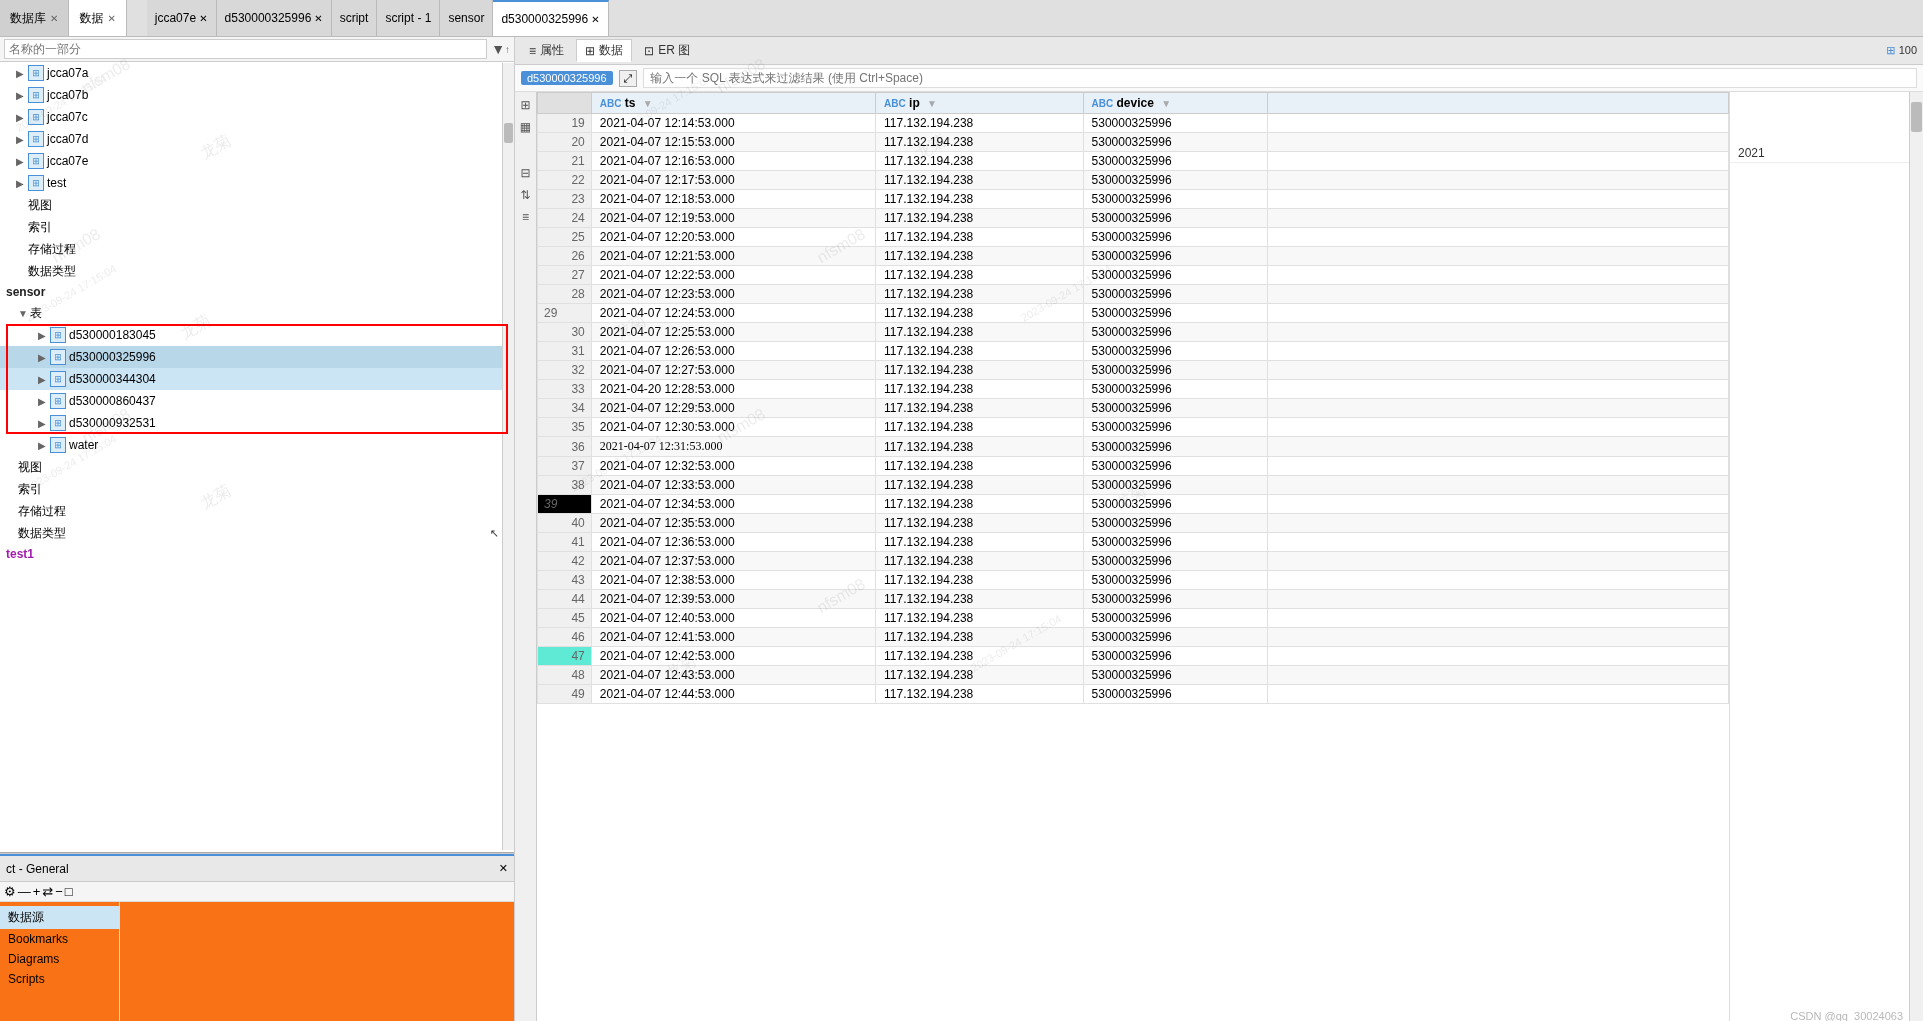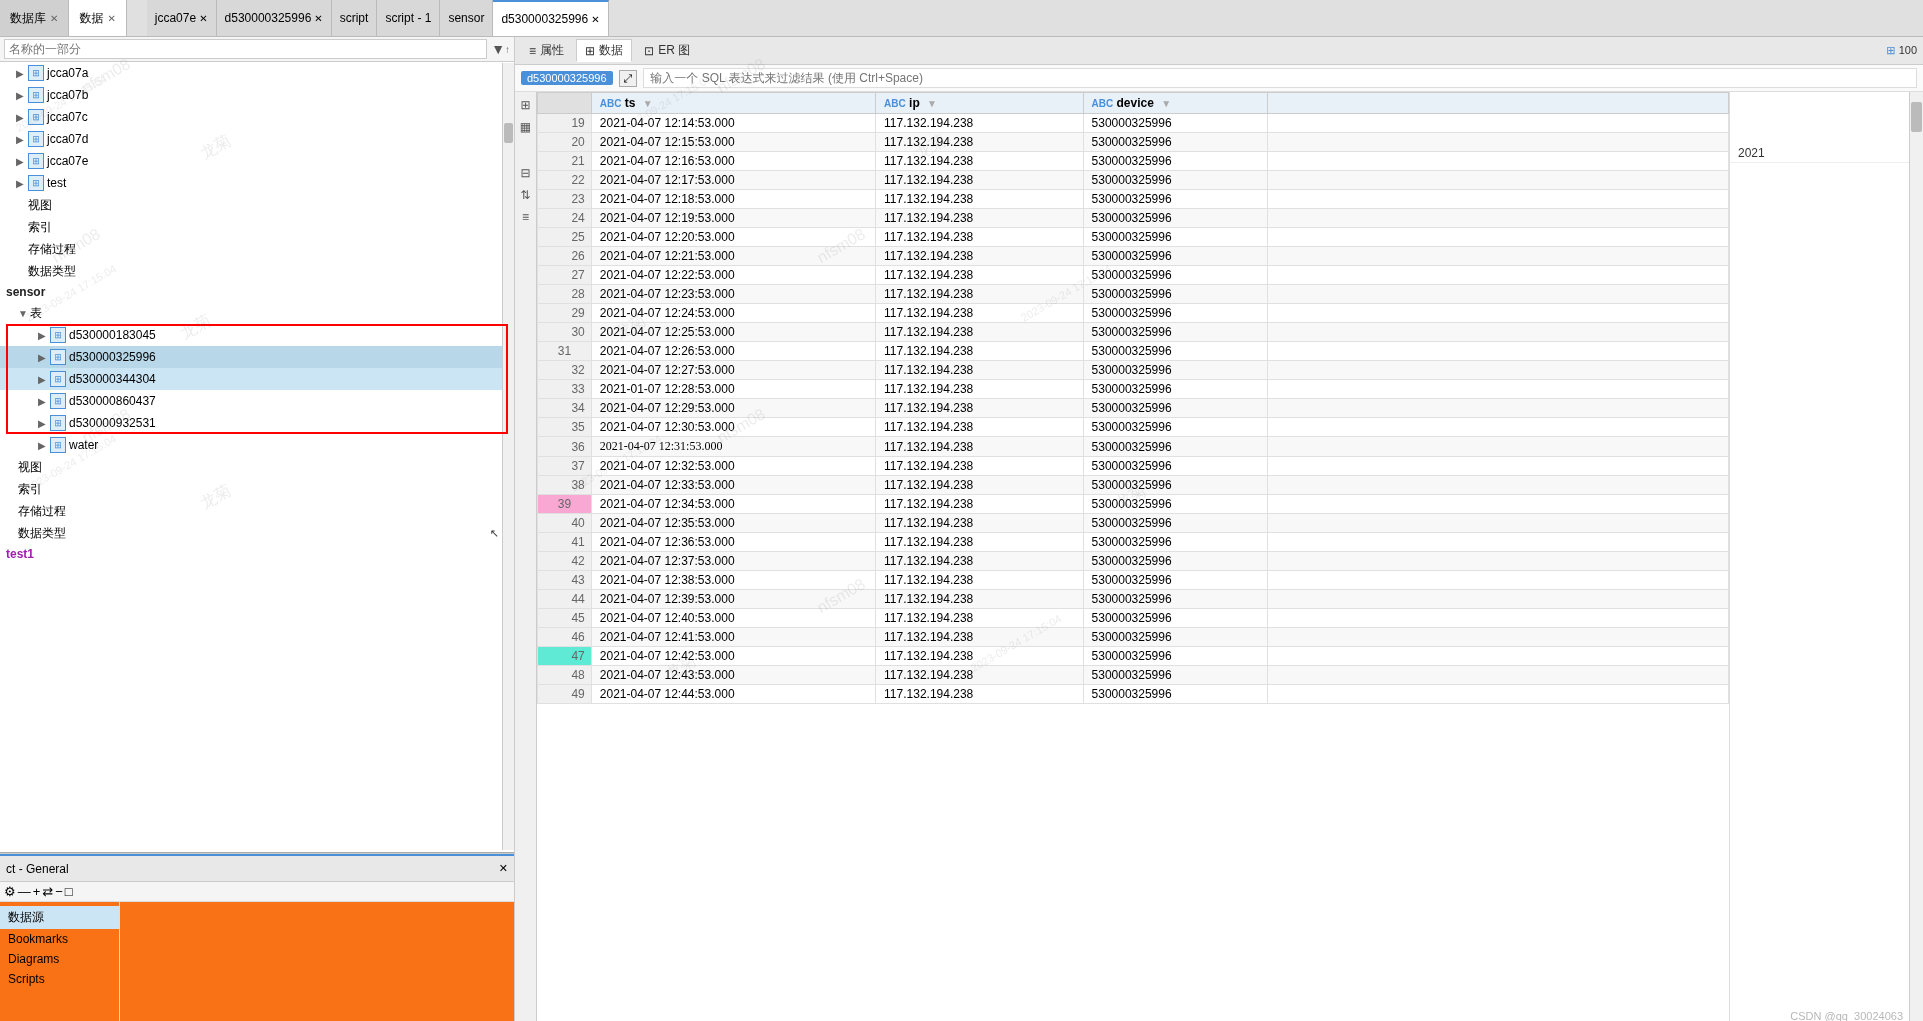--- a/index.html
+++ b/index.html
@@ -576,50 +576,50 @@
     <td style="border:1px solid #e0e0e0;background:#fff;"></td>
   </tr>
               <tr>
     <td class="row-num-col" style="background:#f0f0f0;color:#666;text-align:right;padding:2px 6px;font-size:12px;">28</td>
     <td style="padding:2px 8px;font-size:12px;border:1px solid #e0e0e0;background:#f8f8f8;">2021-04-07 12:23:53.000</td>
     <td style="padding:2px 8px;font-size:12px;border:1px solid #e0e0e0;background:#f8f8f8;">117.132.194.238</td>
     <td style="padding:2px 8px;font-size:12px;border:1px solid #e0e0e0;background:#f8f8f8;">530000325996</td>
     <td style="border:1px solid #e0e0e0;background:#f8f8f8;"></td>
   </tr>
               <tr>
-    <td class="row-num-col" style="background:#f0f0f0;color:#666;text-align:right;padding:2px 6px;font-size:12px;">29</td>
+    <td class="row-num-col" style="background:#f0f0f0;color:#666;text-align:left;padding:2px 6px;font-size:12px;">29</td>
     <td style="padding:2px 8px;font-size:12px;border:1px solid #e0e0e0;background:#fff;">2021-04-07 12:24:53.000</td>
     <td style="padding:2px 8px;font-size:12px;border:1px solid #e0e0e0;background:#fff;">117.132.194.238</td>
     <td style="padding:2px 8px;font-size:12px;border:1px solid #e0e0e0;background:#fff;">530000325996</td>
     <td style="border:1px solid #e0e0e0;background:#fff;"></td>
   </tr>
               <tr>
     <td class="row-num-col" style="background:#f0f0f0;color:#666;text-align:right;padding:2px 6px;font-size:12px;">30</td>
     <td style="padding:2px 8px;font-size:12px;border:1px solid #e0e0e0;background:#f8f8f8;">2021-04-07 12:25:53.000</td>
     <td style="padding:2px 8px;font-size:12px;border:1px solid #e0e0e0;background:#f8f8f8;">117.132.194.238</td>
     <td style="padding:2px 8px;font-size:12px;border:1px solid #e0e0e0;background:#f8f8f8;">530000325996</td>
     <td style="border:1px solid #e0e0e0;background:#f8f8f8;"></td>
   </tr>
               <tr>
-    <td class="row-num-col" style="background:#f0f0f0;color:#666;text-align:center;padding:2px 6px;font-size:12px;">31</td>
+    <td class="row-num-col" style="background:#f0f0f0;color:#666;text-align:right;padding:2px 6px;font-size:12px;">31</td>
     <td style="padding:2px 8px;font-size:12px;border:1px solid #e0e0e0;background:#fff;">2021-04-07 12:26:53.000</td>
     <td style="padding:2px 8px;font-size:12px;border:1px solid #e0e0e0;background:#fff;">117.132.194.238</td>
     <td style="padding:2px 8px;font-size:12px;border:1px solid #e0e0e0;background:#fff;">530000325996</td>
     <td style="border:1px solid #e0e0e0;background:#fff;"></td>
   </tr>
               <tr>
     <td class="row-num-col" style="background:#f0f0f0;color:#666;text-align:right;padding:2px 6px;font-size:12px;">32</td>
     <td style="padding:2px 8px;font-size:12px;border:1px solid #e0e0e0;background:#f8f8f8;">2021-04-07 12:27:53.000</td>
     <td style="padding:2px 8px;font-size:12px;border:1px solid #e0e0e0;background:#f8f8f8;">117.132.194.238</td>
     <td style="padding:2px 8px;font-size:12px;border:1px solid #e0e0e0;background:#f8f8f8;">530000325996</td>
     <td style="border:1px solid #e0e0e0;background:#f8f8f8;"></td>
   </tr>
               <tr>
     <td class="row-num-col" style="background:#f0f0f0;color:#666;text-align:right;padding:2px 6px;font-size:12px;">33</td>
-    <td style="padding:2px 8px;font-size:12px;border:1px solid #e0e0e0;background:#fff;">2021-01-07 12:28:53.000</td>
+    <td style="padding:2px 8px;font-size:12px;border:1px solid #e0e0e0;background:#fff;">2021-04-20 12:28:53.000</td>
     <td style="padding:2px 8px;font-size:12px;border:1px solid #e0e0e0;background:#fff;">117.132.194.238</td>
     <td style="padding:2px 8px;font-size:12px;border:1px solid #e0e0e0;background:#fff;">530000325996</td>
     <td style="border:1px solid #e0e0e0;background:#fff;"></td>
   </tr>
               <tr>
     <td class="row-num-col" style="background:#f0f0f0;color:#666;text-align:right;padding:2px 6px;font-size:12px;">34</td>
     <td style="padding:2px 8px;font-size:12px;border:1px solid #e0e0e0;background:#f8f8f8;">2021-04-07 12:29:53.000</td>
     <td style="padding:2px 8px;font-size:12px;border:1px solid #e0e0e0;background:#f8f8f8;">117.132.194.238</td>
     <td style="padding:2px 8px;font-size:12px;border:1px solid #e0e0e0;background:#f8f8f8;">530000325996</td>
     <td style="border:1px solid #e0e0e0;background:#f8f8f8;"></td>
@@ -646,21 +646,21 @@
     <td style="border:1px solid #e0e0e0;background:#fff;"></td>
   </tr>
               <tr>
     <td class="row-num-col" style="background:#f0f0f0;color:#666;text-align:right;padding:2px 6px;font-size:12px;">38</td>
     <td style="padding:2px 8px;font-size:12px;border:1px solid #e0e0e0;background:#f8f8f8;">2021-04-07 12:33:53.000</td>
     <td style="padding:2px 8px;font-size:12px;border:1px solid #e0e0e0;background:#f8f8f8;">117.132.194.238</td>
     <td style="padding:2px 8px;font-size:12px;border:1px solid #e0e0e0;background:#f8f8f8;">530000325996</td>
     <td style="border:1px solid #e0e0e0;background:#f8f8f8;"></td>
   </tr>
               <tr>
-    <td class="row-num-col" style="background:#f9a8d4;color:#666;text-align:center;padding:2px 6px;font-size:12px;">39</td>
+    <td class="row-num-col" style="background:#000000;color:#666;text-align:left;padding:2px 6px;font-size:12px;font-style:italic;">39</td>
     <td style="padding:2px 8px;font-size:12px;border:1px solid #e0e0e0;background:#fff;">2021-04-07 12:34:53.000</td>
     <td style="padding:2px 8px;font-size:12px;border:1px solid #e0e0e0;background:#fff;">117.132.194.238</td>
     <td style="padding:2px 8px;font-size:12px;border:1px solid #e0e0e0;background:#fff;">530000325996</td>
     <td style="border:1px solid #e0e0e0;background:#fff;"></td>
   </tr>
               <tr>
     <td class="row-num-col" style="background:#f0f0f0;color:#666;text-align:right;padding:2px 6px;font-size:12px;">40</td>
     <td style="padding:2px 8px;font-size:12px;border:1px solid #e0e0e0;background:#f8f8f8;">2021-04-07 12:35:53.000</td>
     <td style="padding:2px 8px;font-size:12px;border:1px solid #e0e0e0;background:#f8f8f8;">117.132.194.238</td>
     <td style="padding:2px 8px;font-size:12px;border:1px solid #e0e0e0;background:#f8f8f8;">530000325996</td>

